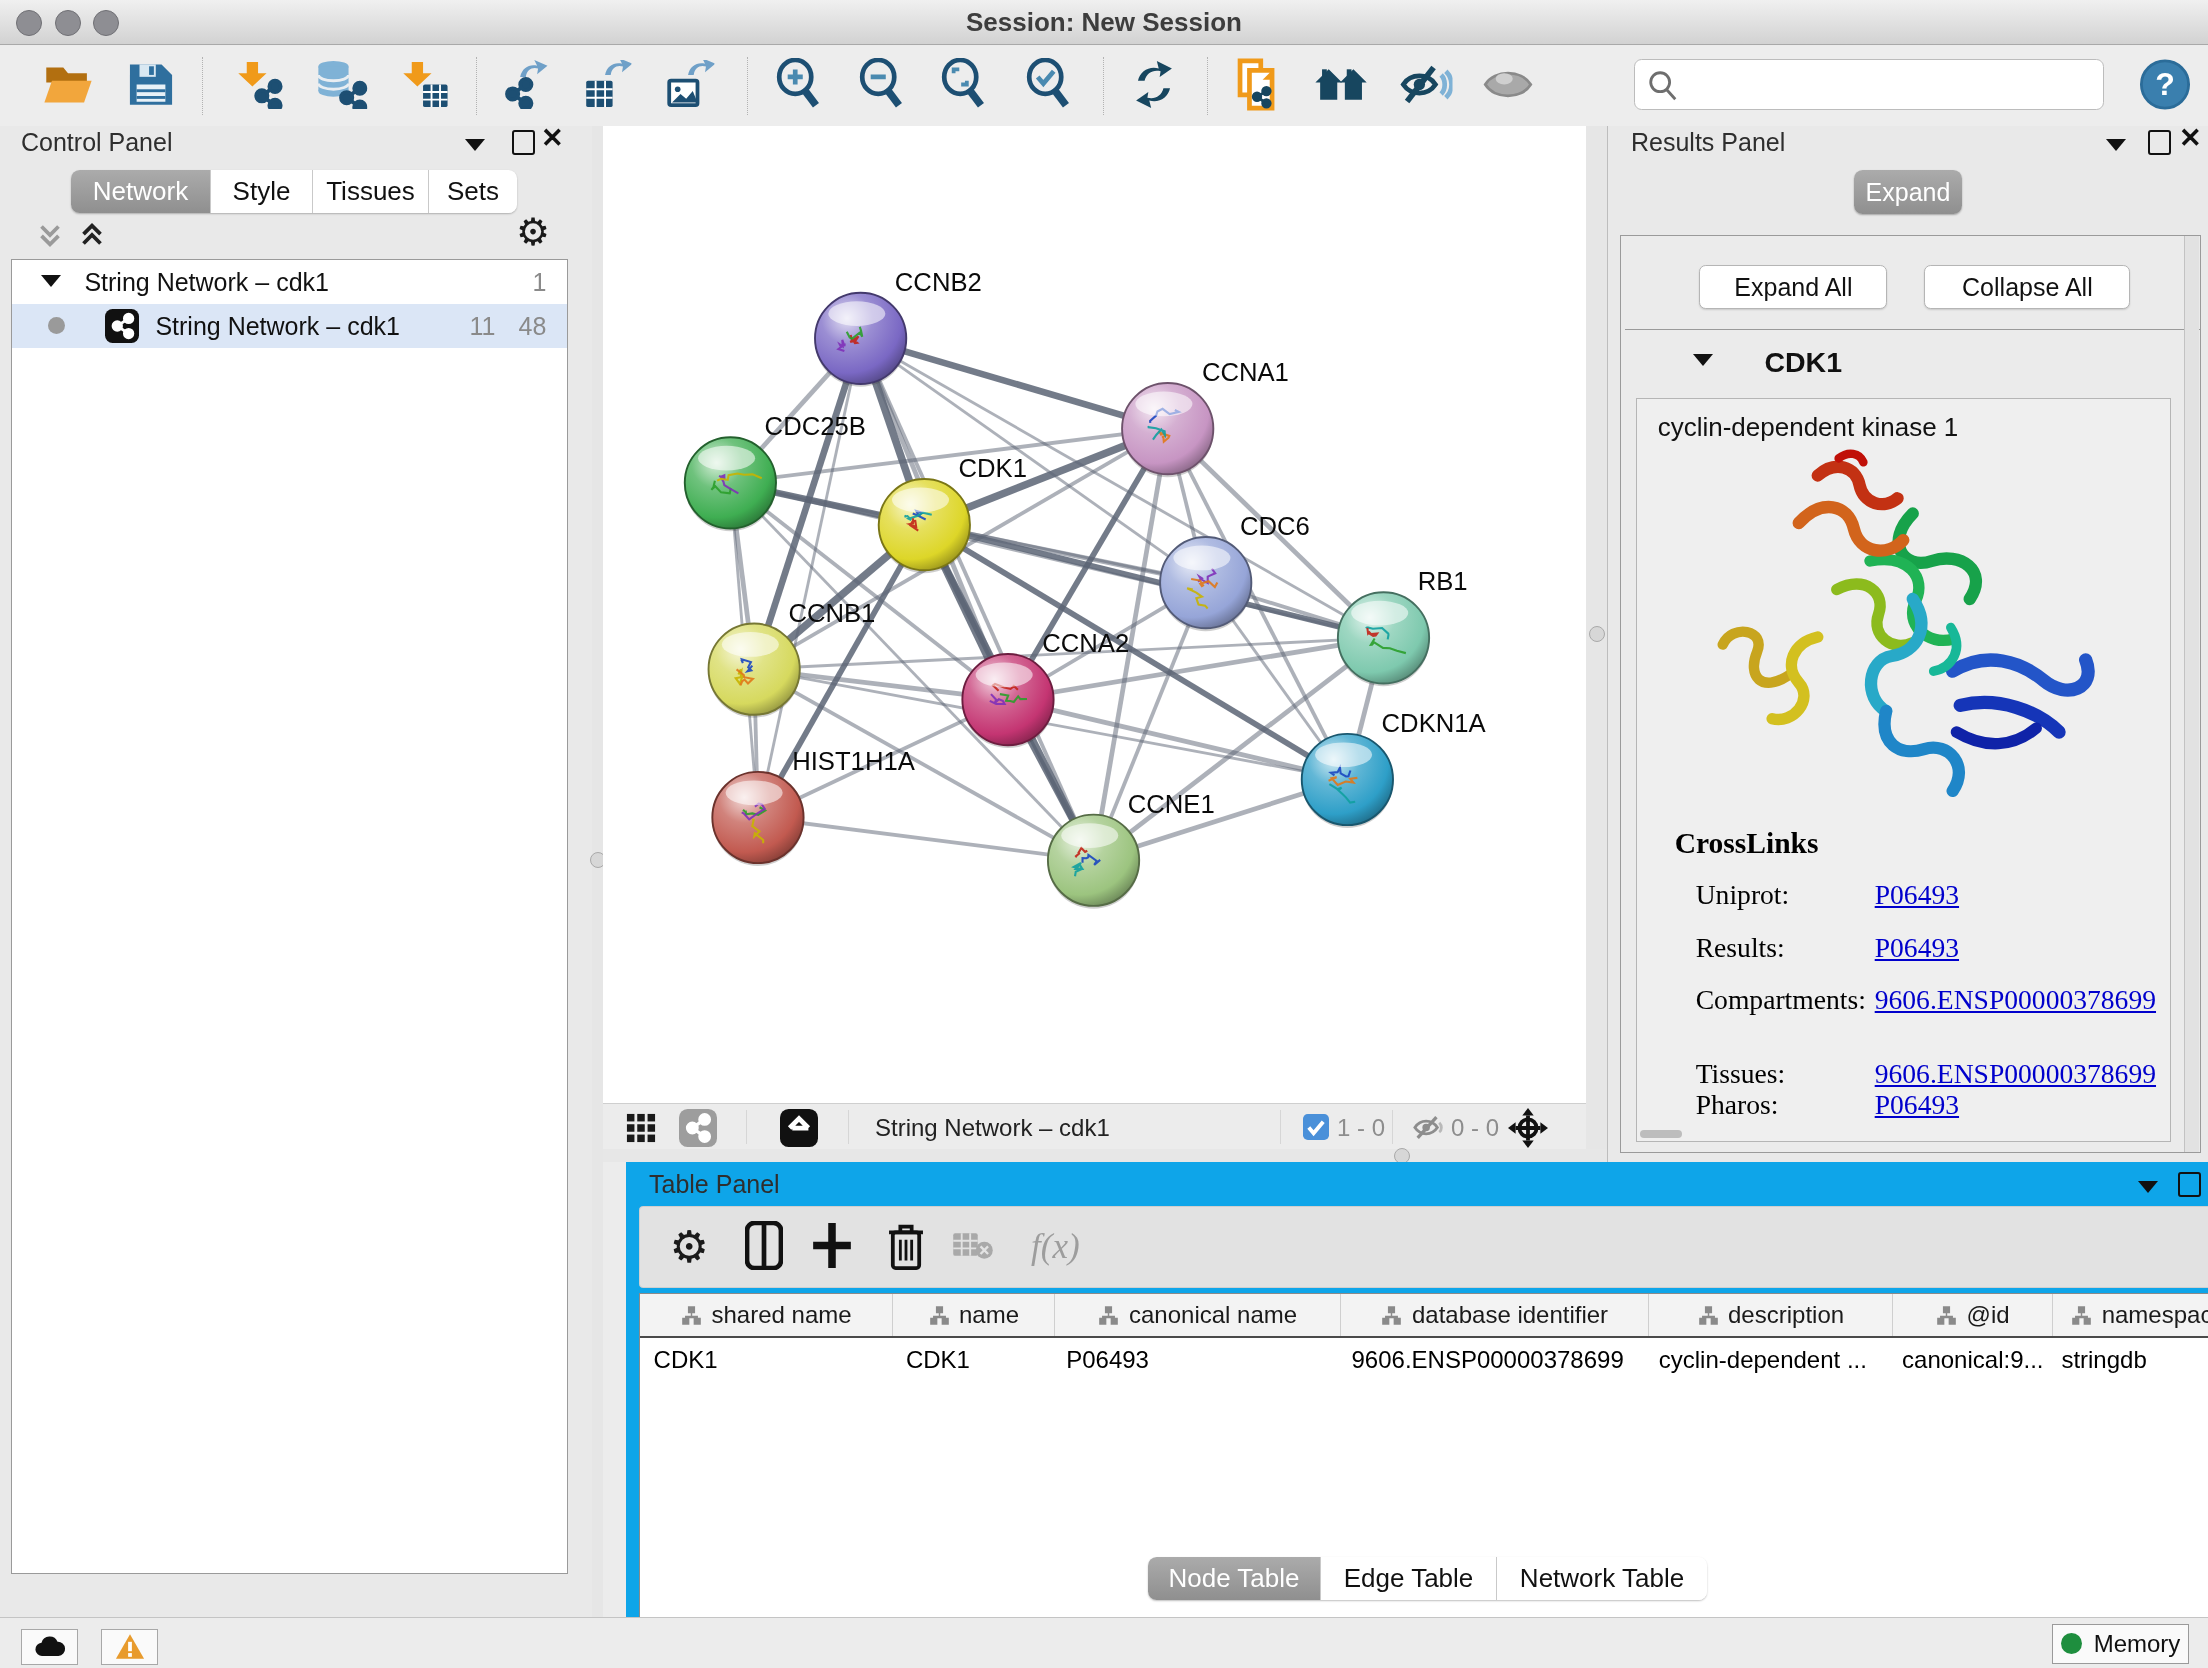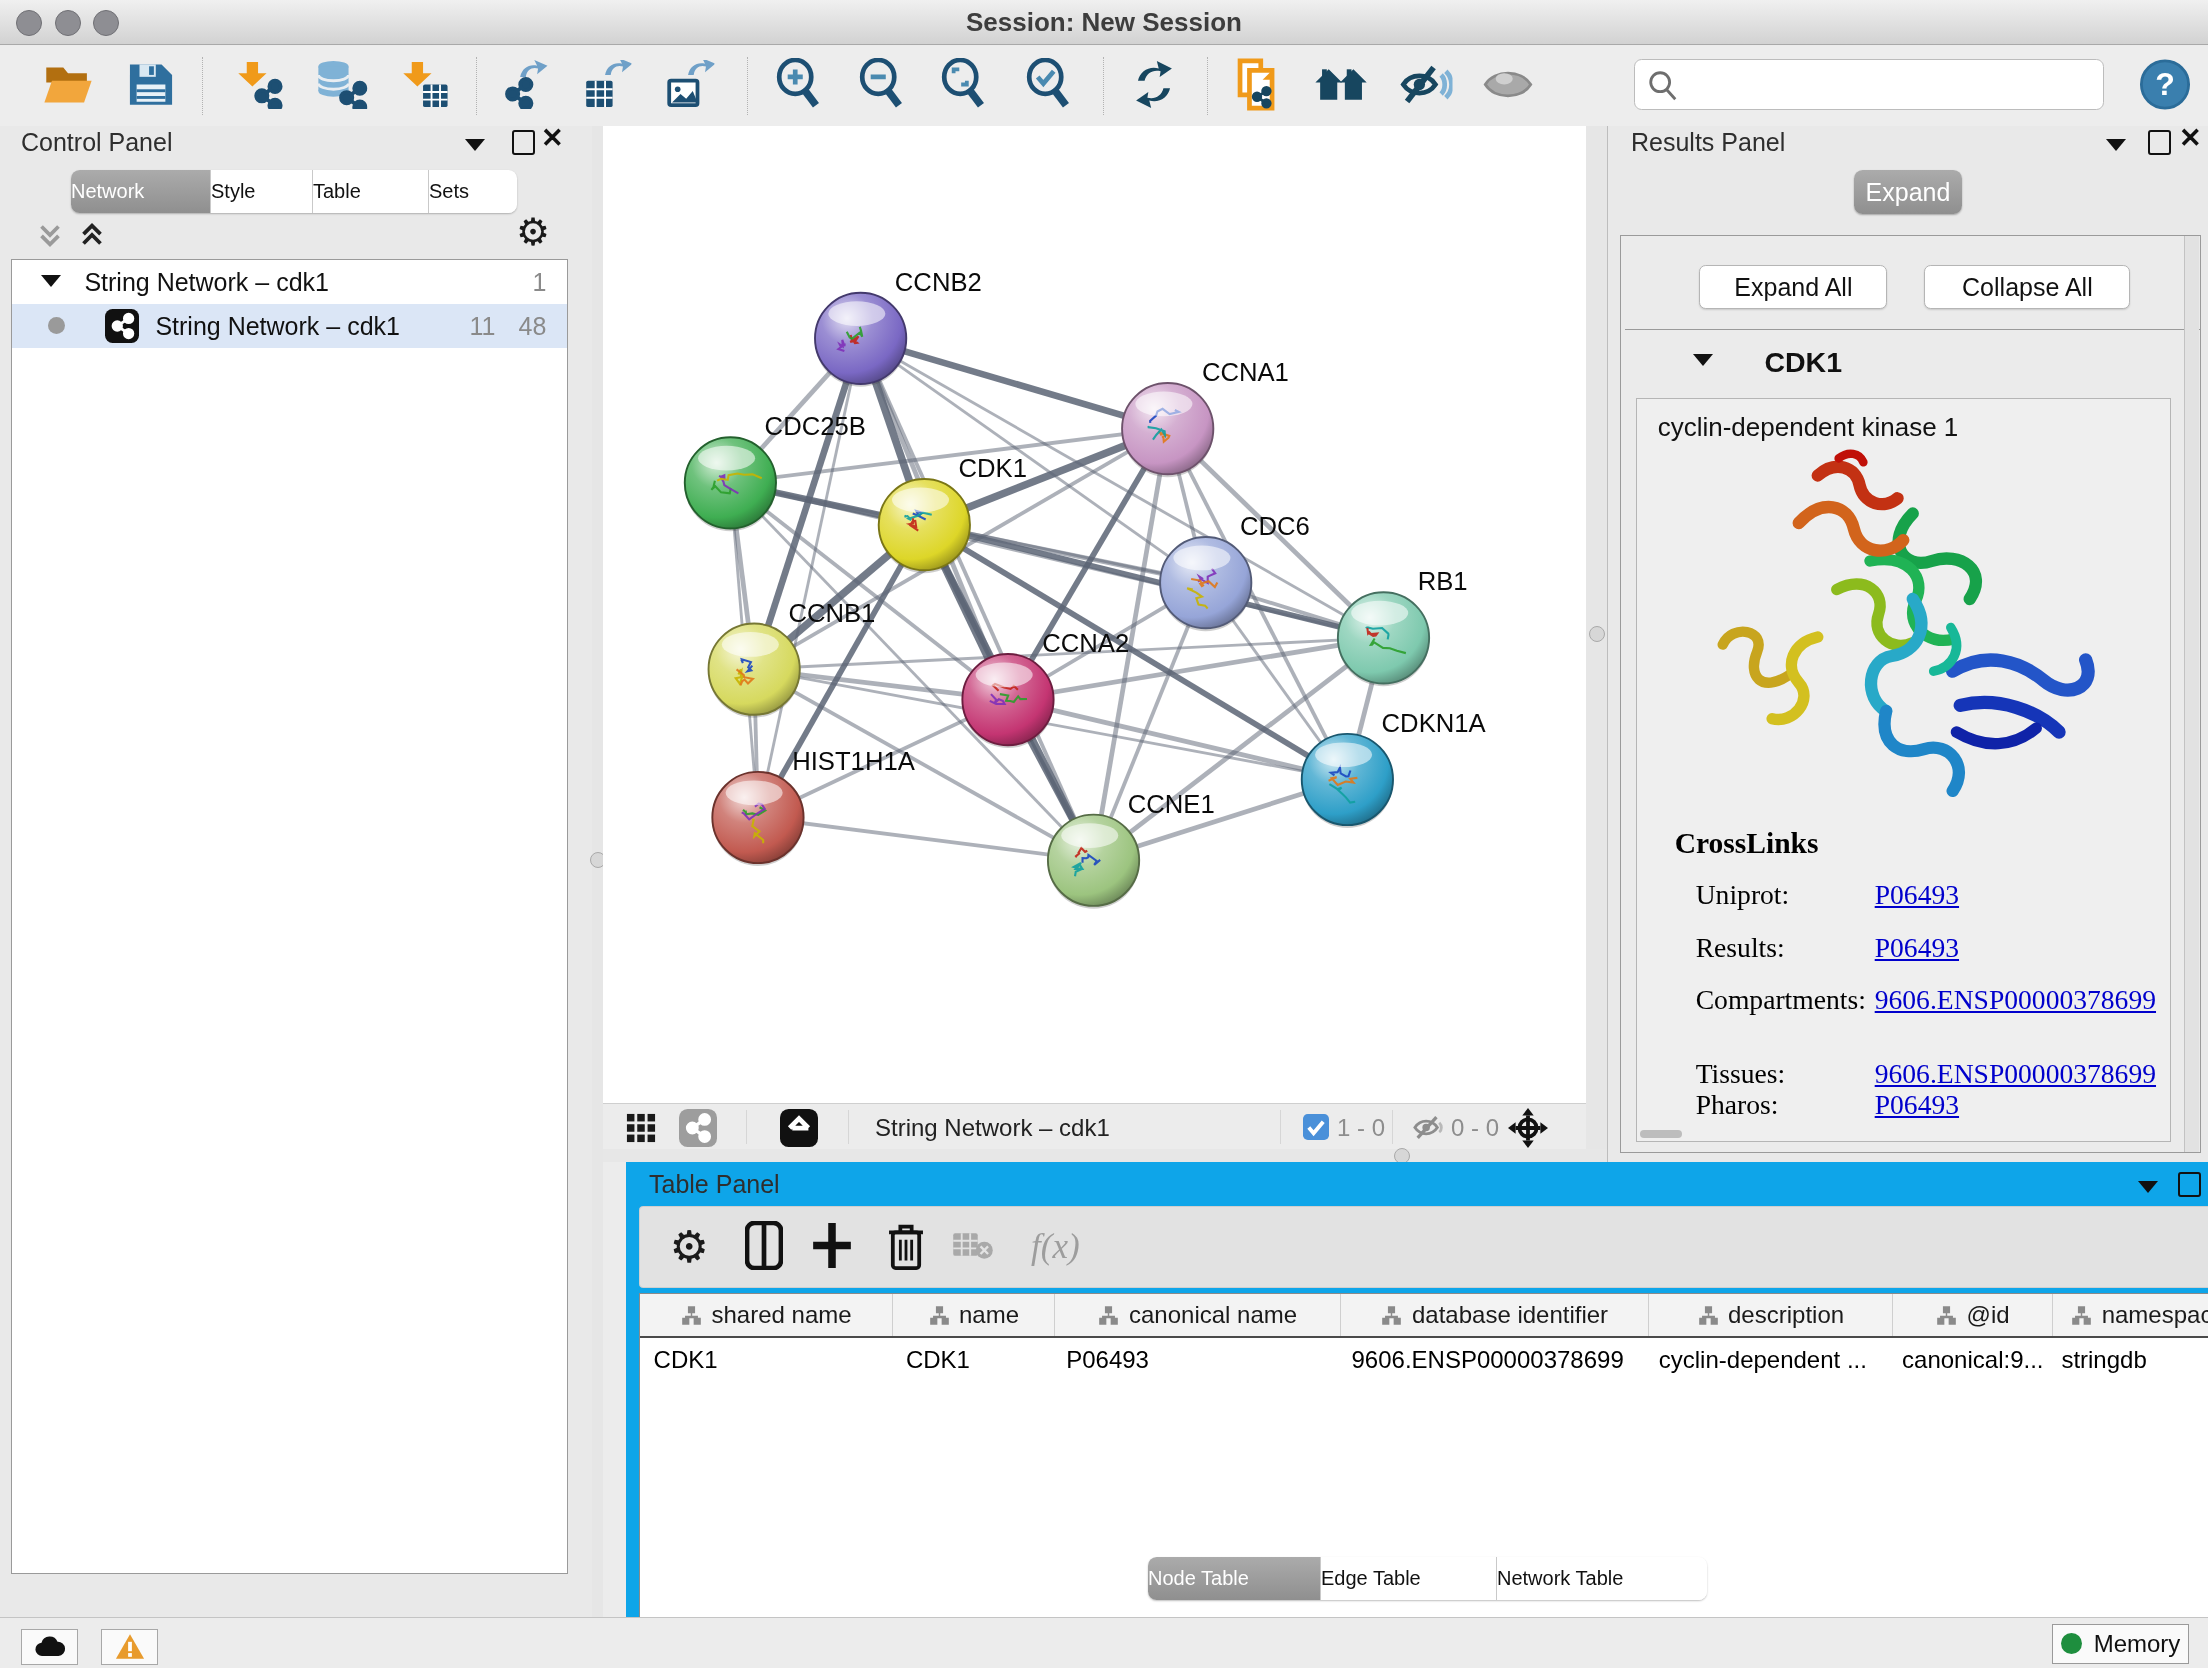--- a/index.html
+++ b/index.html
@@ -26,21 +26,21 @@
   .panel-title{font-size:25px;color:#2e2e2e;}
   .pctl{position:absolute;top:9.5px;cursor:default;}
   .tri{width:0;height:0;border-left:10.5px solid transparent;border-right:10.5px solid transparent;
        border-top:12.4px solid #111;display:inline-block;}
   .boxg{display:inline-block;width:19px;height:21px;border:2.9px solid #111;border-radius:2.9px;}
   .xg{font-size:27px;font-weight:bold;color:#111;line-height:21px;}
   
   .control{position:absolute;left:0;top:126px;width:592px;height:1491px;background:#e9e9e9;
     border-right:1.9px solid #bdbdbd;}
   .seg{position:absolute;display:flex;box-shadow:0 1px 1.9px rgba(0,0,0,.25);border-radius:8.6px;}
-  .seg .tab{height:43px;line-height:43px;text-align:left;font-size:20px;background:#fff;
+  .seg .tab{height:43px;line-height:43px;text-align:center;font-size:26px;background:#fff;
     color:#111;border-right:1px solid #c9c9c9;}
   .seg .tab:first-child{border-radius:8.6px 0 0 8.6px;}
   .seg .tab:last-child{border-radius:0 8.6px 8.6px 0;border-right:none;}
   .seg .tab.active{background:linear-gradient(#ababab,#8f8f8f);color:#fff;}
   .selbar{position:absolute;left:0;right:0;top:91px;height:38px;}
   .selbar .txt{position:absolute;left:0;right:0;text-align:center;font-size:25px;color:#222;}
   .gear{font-size:38px;color:#1a1a1a;line-height:38px;}
   .treebox{position:absolute;left:11.4px;top:133px;width:555px;height:1313px;background:#fff;
     border:1.9px solid #9a9a9a;}
   .trow{position:relative;height:44px;font-size:25px;line-height:44px;color:#111;}
@@ -297,21 +297,21 @@
   </div>
 
   <div class="control">
     <div style="position:absolute;left:21px;top:1.9px" class="panel-title">Control Panel</div>
     <span class="pctl" style="left:465px;top:11.4px"><span class="tri"></span></span>
     <span class="pctl" style="left:512px;top:3.8px"><span class="boxg"></span></span>
     <span class="pctl" style="left:541px;top:1.9px"><span class="xg">✕</span></span>
     <div class="seg" style="left:71px;top:44px" id="control-tabs">
         <div class="tab active" style="width: 139px;">Network</div>
         <div class="tab" style="width: 101px;">Style</div>
-        <div class="tab" style="width: 115px;">Table</div>
+        <div class="tab" style="width: 115px;">Tissues</div>
         <div class="tab" style="width: 88px;">Sets</div>
       </div>
     <div class="selbar">
       <span style="position:absolute;left:34px;top:1.9px">
         <svg width="32" height="32" viewBox="0 0 34 34">
             <g stroke="#9a9a9a" stroke-width="4" fill="none">
               <path d="M8 8l9 9 9-9M8 18l9 9 9-9"></path>
             </g>
           </svg>
       </span>

